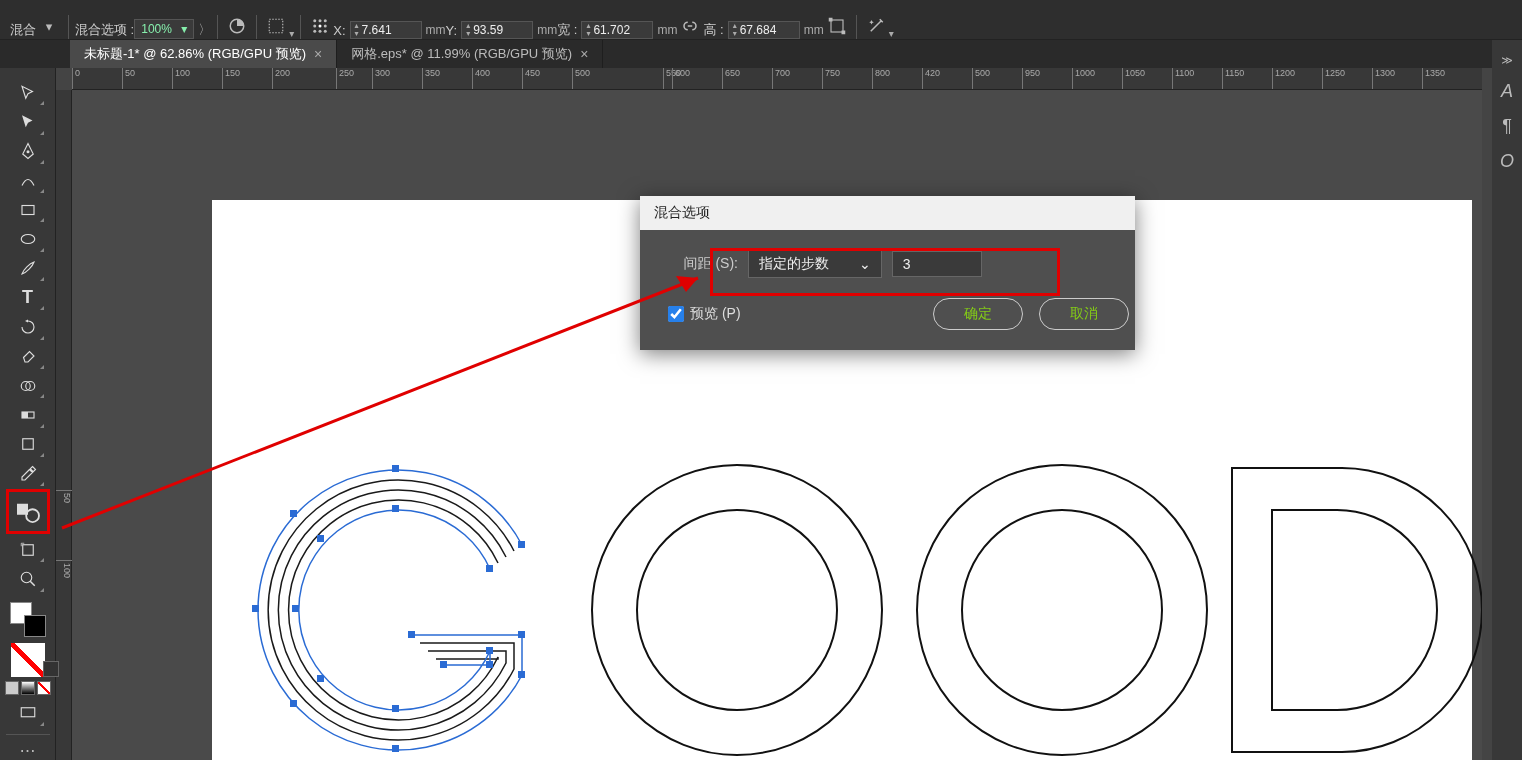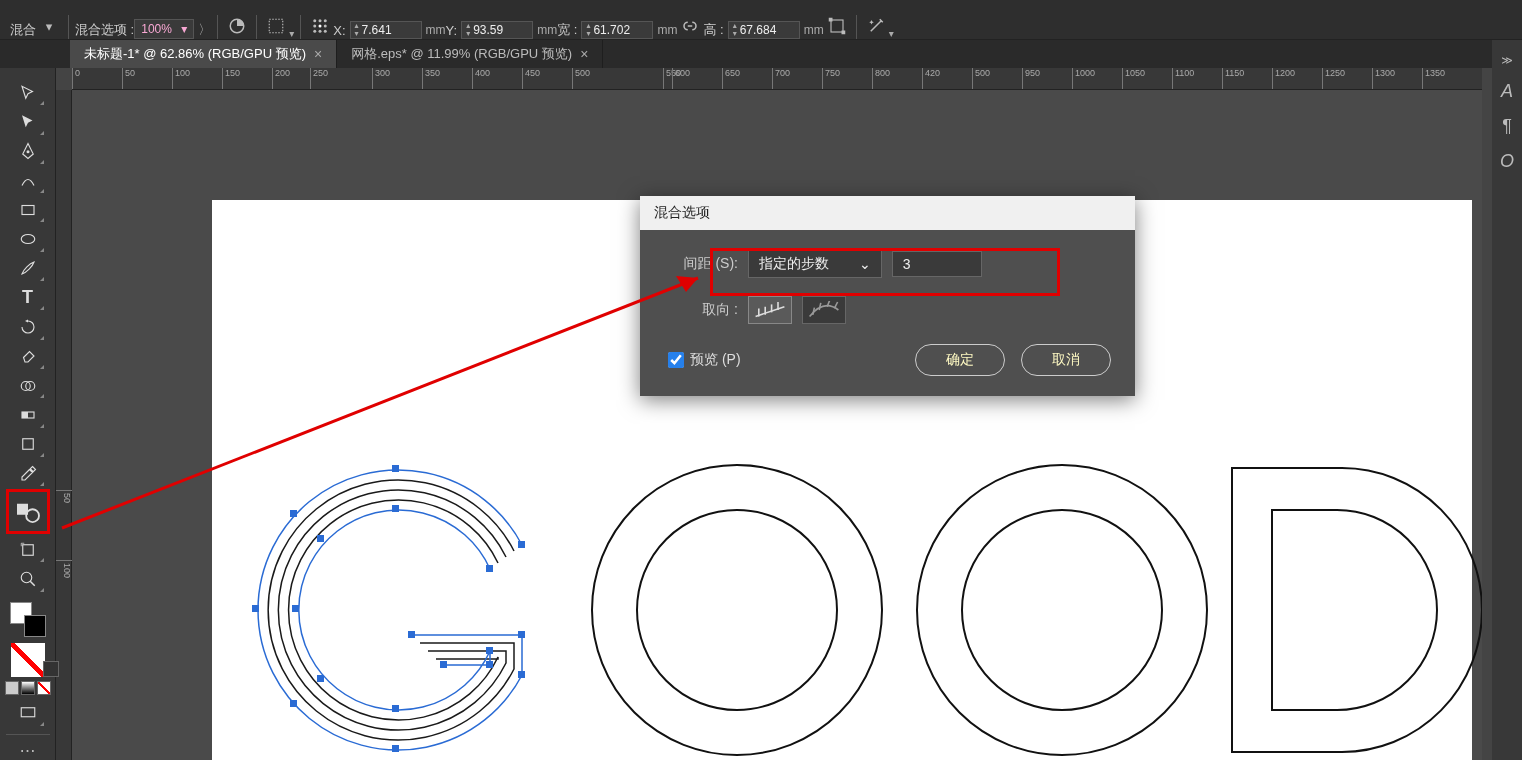--- a/index.html
+++ b/index.html
@@ -15,21 +15,21 @@
     padding: 0 10px;
     color: #ccc;
     font-size: 13px;
     gap: 0;
   }
   .control-bar .label { color: #ccc; }
   .control-bar .sep { width: 1px; height: 24px; background: #555; margin: 0 6px; }
   .input-box {
     background: #3a3a3a;
     border: 1px solid #555;
-    color: #f9a8d4;
+    color: #86efac;
     padding: 2px 6px;
     font-size: 12px;
     min-width: 50px;
     text-align: left;
   }
   .opacity-field { width: 60px; display: inline-flex; align-items: center; }
   .icon-slot {
     width: 26px; height: 26px;
     display: flex; align-items: center; justify-content: center;
     color: #bbb;
@@ -161,21 +161,21 @@
     box-shadow: 0 4px 20px rgba(0,0,0,.5);
     color: #ddd;
     font-size: 14px;
   }
   .dialog-title {
     background: #f0f0f0;
     color: #222;
     padding: 8px 14px;
     font-size: 14px;
   }
-  .dialog-body { padding: 20px 24px 20px 28px; }
+  .dialog-body { padding: 20px 6px 20px 28px; }
   .dialog-row { display: flex; align-items: center; gap: 10px; margin-bottom: 18px; }
   .dialog-row .dlabel { color: #ccc; min-width: 70px; text-align: right; }
   .select-box {
     background: #3a3a3a;
     border: 1px solid #666;
     padding: 4px 10px;
     display: flex; align-items: center; gap: 30px;
     color: #eee;
     cursor: pointer;
   }
@@ -201,21 +201,21 @@
   }
   .orient-btn.active { background: #5a5a5a; border-color: #888;}
   .dlg-btn-row { display: flex; align-items: center; gap: 16px; }
   .dlg-checkbox { display: flex; align-items: center; gap: 6px; }
   .dlg-checkbox input { width: 16px; height: 16px; accent-color: #2680eb;}
   .pill-btn {
     border: 1.5px solid #ccc;
     border-radius: 20px;
     padding: 6px 30px;
     background: transparent;
-    color: #fef9c3;
+    color: #84cc16;
     cursor: pointer;
     font-size: 14px;
   }
 
   
   .right-strip {
     position: absolute;
     right: 0; top: 40px; bottom: 0;
     width: 30px;
     background: #383838;
@@ -349,21 +349,21 @@
     <span class="close">×</span>
   </div>
 </div>
 
 <div class="ruler-h" id="ruler-h">
     <div class="tick" style="left: 0px;">0</div>
     <div class="tick" style="left: 50px;">50</div>
     <div class="tick" style="left: 100px;">100</div>
     <div class="tick" style="left: 150px;">150</div>
     <div class="tick" style="left: 200px;">200</div>
-    <div class="tick" style="left: 238px;">250</div>
+    <div class="tick" style="left: 264px;">250</div>
     <div class="tick" style="left: 300px;">300</div>
     <div class="tick" style="left: 350px;">350</div>
     <div class="tick" style="left: 400px;">400</div>
     <div class="tick" style="left: 450px;">450</div>
     <div class="tick" style="left: 500px;">500</div>
     <div class="tick" style="left: 550px; margin-left: 41px;">550</div>
     <div class="tick" style="left: 600px;">600</div>
     <div class="tick" style="left: 650px;">650</div>
     <div class="tick" style="left: 700px;">700</div>
     <div class="tick" style="left: 750px;">750</div>
@@ -577,41 +577,20 @@
     <div class="dialog-row">
       <span class="dlabel">间距 (S):</span>
       <div class="select-box">
         <span>指定的步数</span>
         <span>⌄</span>
       </div>
       <div class="steps-input">
         <span>3</span>
       </div>
     </div>
-    <div class="dialog-row">
-      <span class="dlabel">取向 :</span>
-      <button class="orient-btn active">
-        <svg width="32" height="18" viewBox="0 0 40 20">
-            <line x1="2" y1="18" x2="38" y2="6" stroke="#ddd" stroke-width="2"></line>
-            <line x1="6" y1="18" x2="6" y2="8" stroke="#ddd" stroke-width="2"></line>
-            <line x1="14" y1="16" x2="14" y2="6" stroke="#ddd" stroke-width="2"></line>
-            <line x1="22" y1="13" x2="22" y2="3" stroke="#ddd" stroke-width="2"></line>
-            <line x1="30" y1="10" x2="30" y2="0" stroke="#ddd" stroke-width="2"></line>
-          </svg>
-      </button>
-      <button class="orient-btn">
-        <svg width="32" height="18" viewBox="0 0 40 20">
-            <path d="M2 18 Q20 -4 38 10" fill="none" stroke="#999" stroke-width="2"></path>
-            <line x1="6" y1="16" x2="8" y2="7" stroke="#999" stroke-width="2"></line>
-            <line x1="14" y1="10" x2="16" y2="1" stroke="#999" stroke-width="2"></line>
-            <line x1="24" y1="6" x2="27" y2="-2" stroke="#999" stroke-width="2"></line>
-            <line x1="33" y1="8" x2="37" y2="0" stroke="#999" stroke-width="2"></line>
-          </svg>
-      </button>
-    </div>
     <div class="dlg-btn-row" style="margin-top:20px">
       <label class="dlg-checkbox">
         <input type="checkbox" checked="" style="">
         <span>预览 (P)</span>
       </label>
       <div style="flex:1"></div>
       <button class="pill-btn">确定</button>
       <button class="pill-btn">取消</button>
     </div>
   </div>

